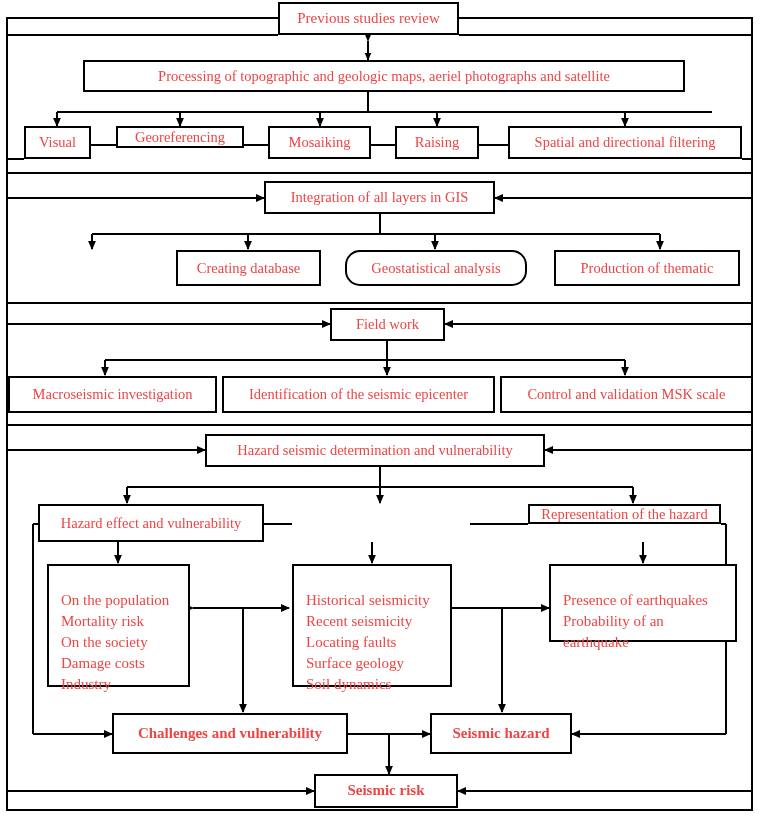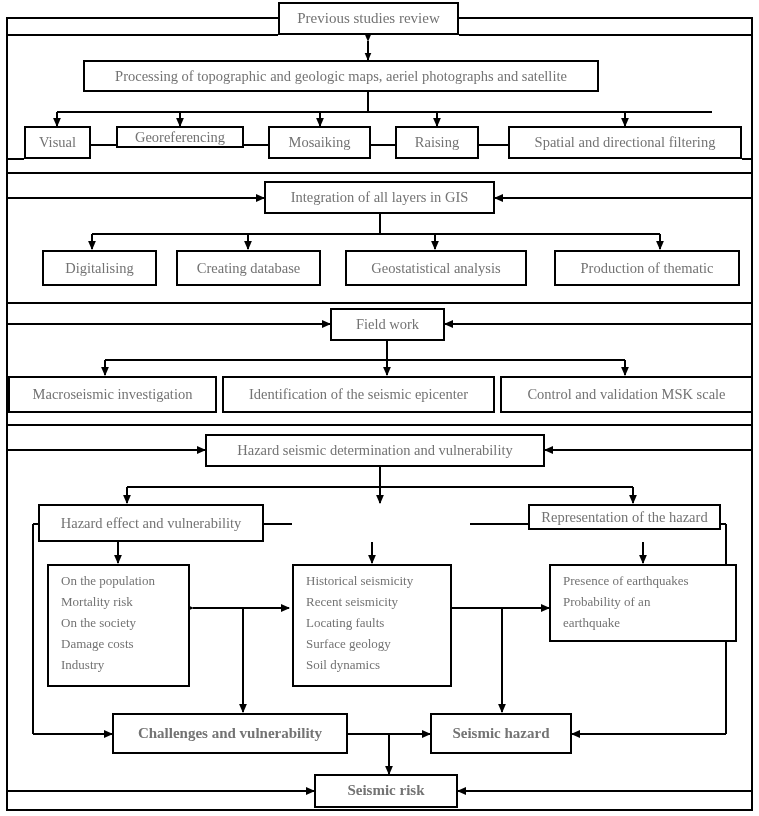--- a/index.html
+++ b/index.html
@@ -2,28 +2,28 @@
 <html><head>
 <meta charset="utf-8">
 <style>
   html,body{margin:0;padding:0;background:#ffffff;}
   body{width:759px;height:816px;overflow:hidden;
        font-family:"Liberation Serif","DejaVu Serif",serif;}
   #stage{position:relative;width:759px;height:816px;background:#fff;}
   svg.lines{position:absolute;left:0;top:0;width:759px;height:816px;}
   .node{position:absolute;box-sizing:border-box;border:2px solid #000;
         background:#fff;display:flex;align-items:center;justify-content:center;
-        text-align:center;color:#737373;line-height:1.15;}
+        text-align:center;color:#ef4444;line-height:1.15;}
   .node.list{display:block;text-align:left;}
   .node.list .li{display:block;white-space:nowrap;}
   .bold{font-weight:bold;}
   .t14{font-size:14.5px;}
   .t15{font-size:15px;}
   .pad{padding:2px 6px;}
-  .lst{font-size:13px;line-height:21px;padding:4px 0 0 12px;}
+  .lst{font-size:15px;line-height:21px;padding:24px 0 0 12px;}
 </style>
 </head>
 <body>
 
 <div id="stage">
 
   <svg class="lines" viewBox="0 0 759 816">
     <defs>
       <marker id="ah" markerWidth="9" markerHeight="9" refX="8" refY="4.5" orient="auto" markerUnits="userSpaceOnUse">
         <path d="M0,0.6 L9,4.5 L0,8.4 z" fill="#000"></path>
@@ -117,21 +117,21 @@
       <line x1="7" y1="791" x2="314" y2="791" marker-end="url(#ah)"></line>
       <line x1="752" y1="791" x2="458" y2="791" marker-end="url(#ah)"></line>
 
     </g>
   </svg>
 
   <div class="node t15 pad" style="left:278px;top:2px;width:181px;height:33px;">
     <span>Previous studies review</span>
   </div>
 
-  <div class="node t14 pad" style="left:83px;top:60px;width:516px;height:32px;">
+  <div class="node t14 pad" style="left:83px;top:60px;width:602px;height:32px;">
     <span>Processing  of  topographic  and  geologic  maps,  aeriel  photographs  and  satellite</span>
   </div>
 
   <div class="node t14 pad" style="left:24px;top:126px;width:67px;height:33px;">
     <span>Visual</span>
   </div>
   <div class="node t14 pad" style="left:116px;top:126px;width:128px;height:22px;">
     <span>Georeferencing</span>
   </div>
   <div class="node t14 pad" style="left:268px;top:126px;width:103px;height:33px;">
@@ -141,27 +141,24 @@
     <span>Raising</span>
   </div>
   <div class="node t14 pad" style="left:508px;top:126px;width:234px;height:33px;">
     <span>Spatial and directional filtering</span>
   </div>
 
   <div class="node t14 pad" style="left:264px;top:181px;width:231px;height:33px;">
     <span>Integration of all layers in GIS</span>
   </div>
 
-  <div class="node t14 pad" style="left:42px;top:250px;width:115px;height:36px;">
-    <span>Digitalising</span>
-  </div>
   <div class="node t14 pad" style="left:176px;top:250px;width:145px;height:36px;">
     <span>Creating database</span>
   </div>
-  <div class="node t14 pad" style="left:345px;top:250px;width:182px;height:36px;">
+  <div class="node t14 pad" style="left:345px;top:250px;width:182px;height:36px;border-radius:15px;">
     <span>Geostatistical analysis</span>
   </div>
   <div class="node t14 pad" style="left:554px;top:250px;width:186px;height:36px;">
     <span>Production of thematic</span>
   </div>
 
   <div class="node t14 pad" style="left:330px;top:308px;width:115px;height:33px;">
     <span>Field work</span>
   </div>
 
@@ -175,21 +172,21 @@
     <span>Control and validation MSK scale</span>
   </div>
 
   <div class="node t14 pad" style="left:205px;top:434px;width:340px;height:33px;">
     <span>Hazard seismic  determination and vulnerability</span>
   </div>
 
   <div class="node t14 pad" style="left:38px;top:504px;width:226px;height:38px;align-items:center;">
     <span>Hazard effect and vulnerability</span>
   </div>
-  <div class="node t14 pad" style="left:528px;top:504px;width:193px;height:26px;">
+  <div class="node t14 pad" style="left:528px;top:504px;width:193px;height:20px;">
     <span>Representation of the hazard</span>
   </div>
 
   <div class="node list lst" style="left:47px;top:564px;width:143px;height:123px;">
     <span class="li">On the population</span>
     <span class="li">Mortality risk</span>
     <span class="li">On the society</span>
     <span class="li">Damage costs</span>
     <span class="li">Industry</span>
   </div>

